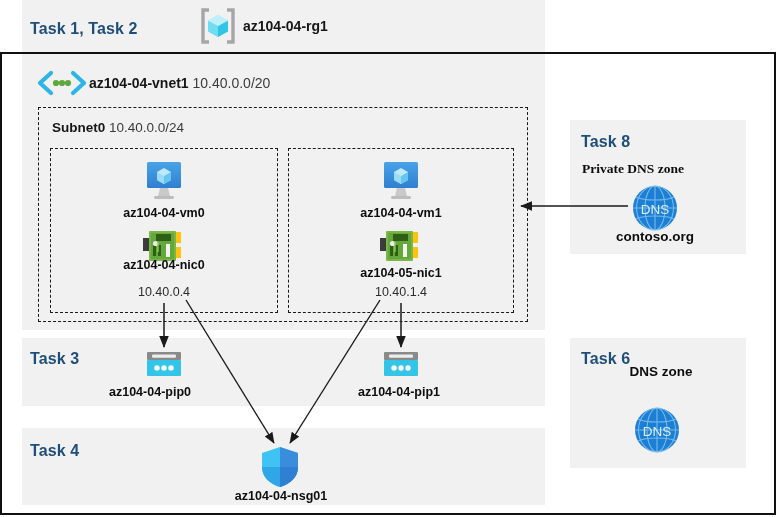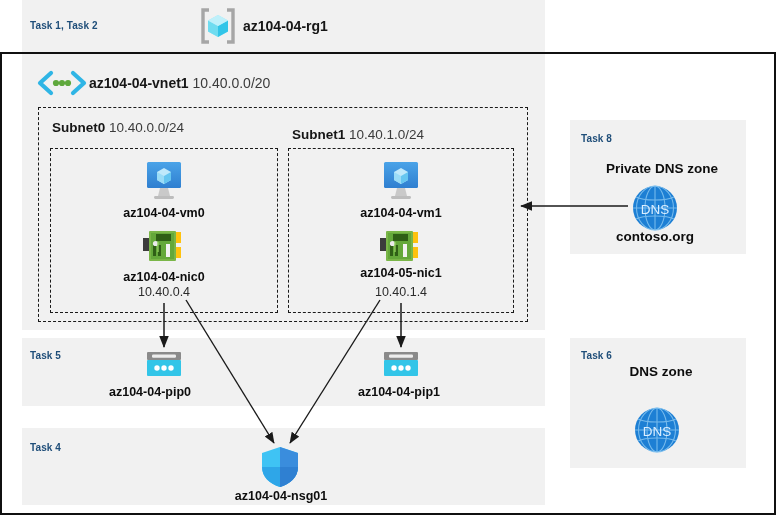--- a/index.html
+++ b/index.html
@@ -35,21 +35,21 @@
     position: absolute;
     border: 1.6px dashed #1a1a1a;
     box-sizing: border-box;
     background: transparent;
   }
 
   
   .task-label {
     position: absolute;
     color: #1f4e79;
-    font-size: 10px;
+    font-size: 16px;
     font-weight: bold;
     letter-spacing: 0.1px;
     white-space: nowrap;
   }
   .res-title {
     position: absolute;
     font-size: 14px;
     white-space: nowrap;
     color: #161616;
   }
@@ -177,27 +177,23 @@
       <rect x="14" y="6" width="15" height="7" fill="#2f5f16"></rect>
       <rect x="11" y="17" width="3" height="11" fill="#2f5f16"></rect>
       <rect x="16" y="17" width="3" height="11" fill="#2f5f16"></rect>
       <rect x="24" y="16" width="4" height="13" fill="#f2f2f2"></rect>
       <circle cx="13.5" cy="15.5" r="2.6" fill="#eaeaea"></circle>
       <path d="M16 14 L16 24" stroke="#8fcc5c" stroke-width="1.4" fill="none"></path>
       <rect x="34" y="4" width="5" height="11" fill="#ffc20e"></rect>
       <rect x="34" y="19" width="5" height="11" fill="#ffc20e"></rect>
     </svg>
   </div>
-  <div class="node-label" style="left:164px; top:270px;">az104-04-nic0</div>
+  <div class="node-label" style="left:164px; top:258px;">az104-04-nic0</div>
   <div class="node-sub" style="left:164px; top:285px;">10.40.0.4</div>
 
-  <div class="subnet-title" style="left:292px; top:127px;">
-    <b>Subnet1</b>
-    <span class="cidr">10.40.1.0/24</span>
-  </div>
 
   <div class="dashed-box" style="left:288px; top:148px; width:226px; height:165px;"></div>
 
   <div class="icon" style="left:401px; top:160px;">
     <svg width="48" height="42" viewBox="0 0 48 42">
       <defs>
         <linearGradient id="vmg1" x1="0" y1="0" x2="0" y2="1">
           <stop offset="0%" stop-color="#4aa3e8"></stop>
           <stop offset="100%" stop-color="#2f7fd0"></stop>
         </linearGradient>
@@ -224,21 +220,21 @@
       <circle cx="13.5" cy="15.5" r="2.6" fill="#eaeaea"></circle>
       <path d="M16 14 L16 24" stroke="#8fcc5c" stroke-width="1.4" fill="none"></path>
       <rect x="34" y="4" width="5" height="11" fill="#ffc20e"></rect>
       <rect x="34" y="19" width="5" height="11" fill="#ffc20e"></rect>
     </svg>
   </div>
   <div class="node-label" style="left:401px; top:266px;">az104-05-nic1</div>
   <div class="node-sub" style="left:401px; top:285px;">10.40.1.4</div>
 
   <div class="gray-panel" style="left:22px; top:338px; width:523px; height:68px;"></div>
-  <div class="task-label" style="left:30px; top:350px;">Task 5</div>
+  <div class="task-label" style="left:30px; top:350px;">Task 3</div>
 
   <div class="icon" style="left:164px; top:350px;">
     <svg width="40" height="30" viewBox="0 0 40 30">
       <rect x="3" y="2" width="34" height="8" rx="1" fill="#8a8a8a"></rect>
       <rect x="8" y="4.5" width="24" height="3.2" rx="1.2" fill="#ededed"></rect>
       <rect x="3" y="10" width="34" height="16" rx="1" fill="#32c5e8"></rect>
       <circle cx="13" cy="18" r="2.7" fill="#ffffff"></circle>
       <circle cx="20" cy="18" r="2.7" fill="#ffffff"></circle>
       <circle cx="27" cy="18" r="2.7" fill="#ffffff"></circle>
     </svg>
@@ -265,21 +261,21 @@
       <path d="M21 2 L39 8 L39 22 C39 32 31 39 21 42 C11 39 3 32 3 22 L3 8 Z" fill="#3fc3f4"></path>
       <path d="M21 2 L39 8 L39 22 C39 32 31 39 21 42 Z" fill="#3a8ddd"></path>
       <path d="M21 22 L39 22 C39 32 31 39 21 42 Z" fill="#2f80d2"></path>
       <path d="M21 22 L3 22 C3 32 11 39 21 42 Z" fill="#2ea6e8"></path>
     </svg>
   </div>
   <div class="node-label" style="left:281px; top:489px;">az104-04-nsg01</div>
 
   <div class="gray-panel" style="left:570px; top:120px; width:176px; height:134px;"></div>
   <div class="task-label" style="left:581px; top:133px;">Task 8</div>
-  <div class="panel-heading" style="left:662px; top:161px;">Private DNS zone</div>
+  <div class="panel-heading" style="left:633px; top:161px;font-family:Liberation Serif, serif;">Private DNS zone</div>
 
   <div class="icon" style="left:655px; top:183px;">
     <svg width="50" height="50" viewBox="0 0 50 50">
       <circle cx="25" cy="25" r="22" fill="#1d7fd4"></circle>
       <g stroke="#7fc0ef" stroke-width="1.1" fill="none" opacity="0.9">
         <ellipse cx="25" cy="25" rx="10" ry="22"></ellipse>
         <ellipse cx="25" cy="25" rx="18.5" ry="22"></ellipse>
         <line x1="25" y1="3" x2="25" y2="47"></line>
         <line x1="3" y1="25" x2="47" y2="25"></line>
         <path d="M6.2 14 C13 18 37 18 43.8 14"></path>

